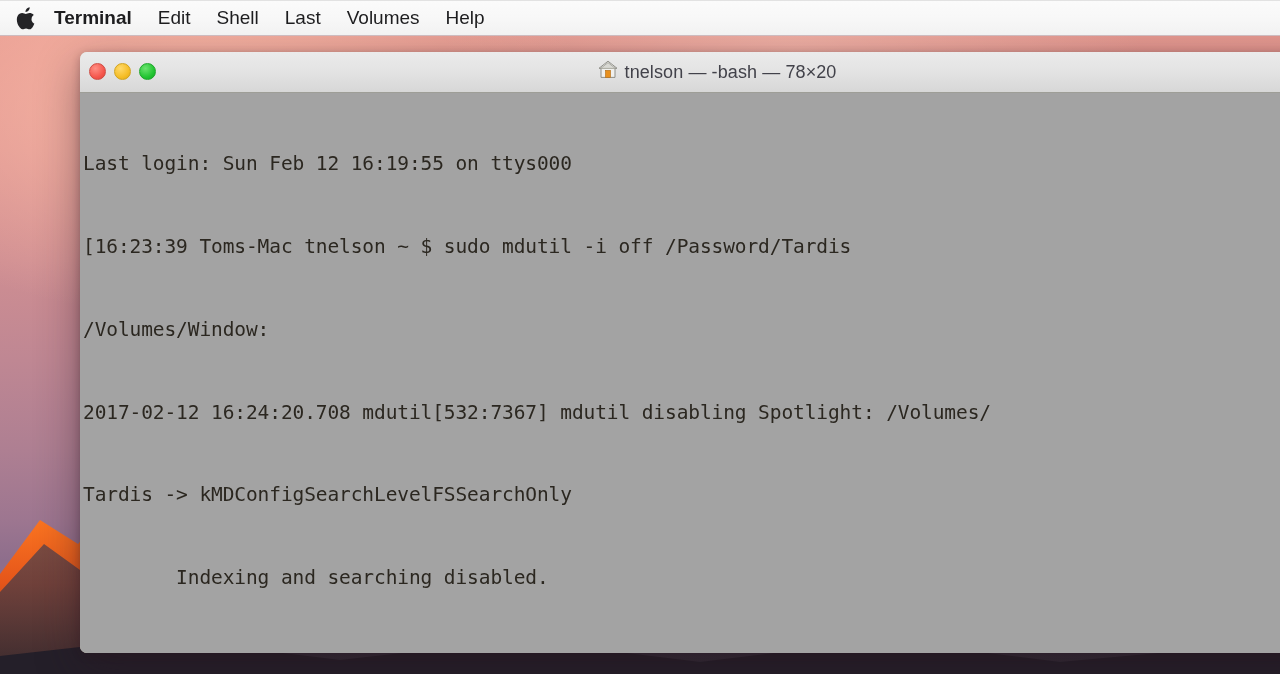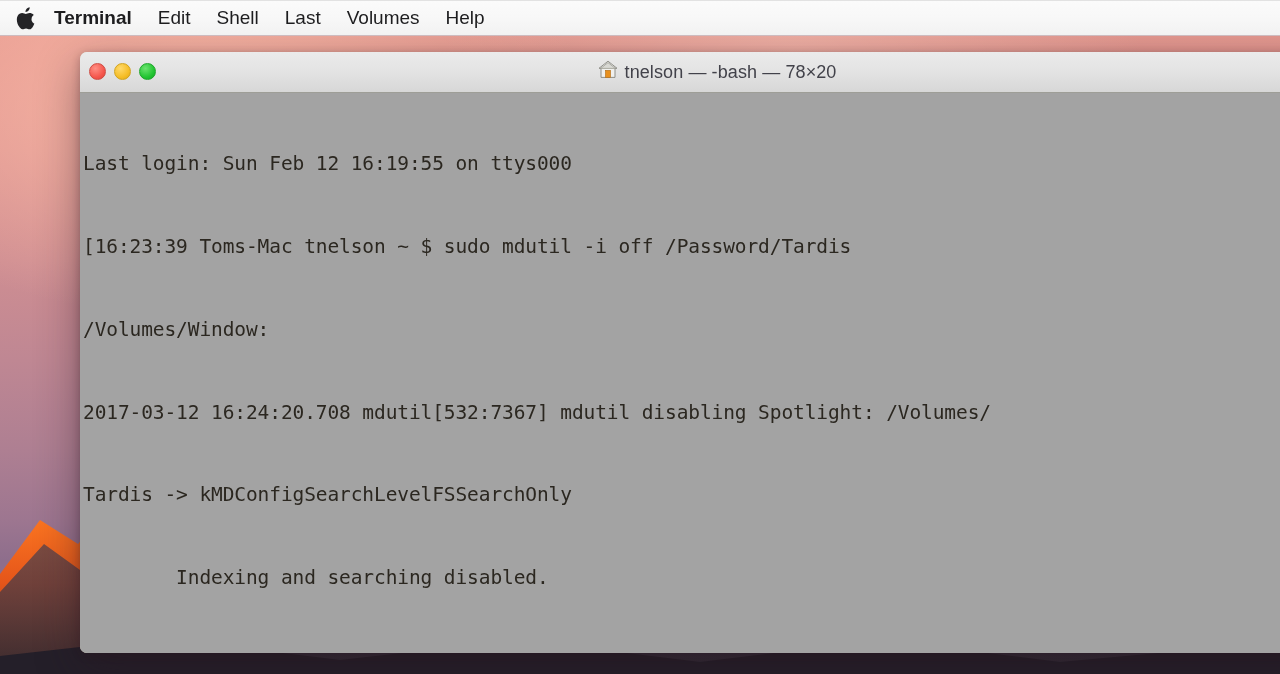--- a/index.html
+++ b/index.html
@@ -282,21 +282,21 @@
         </span>
         <span>tnelson — -bash — 78×20</span>
       </div>
     </div>
 
     <div id="terminal-body">
       <div id="terminal-text">
         <div class="tline"><span>Last login: Sun Feb 12 16:19:55 on ttys000</span><span class="bracket-right"></span></div>
         <div class="tline"><span>[16:23:39 Toms-Mac tnelson ~ $ sudo mdutil -i off /Password/Tardis</span><span class="bracket-right">]</span></div>
         <div class="tline"><span>/Volumes/Window:</span><span class="bracket-right"></span></div>
-        <div class="tline"><span>2017-03-12 16:24:20.708 mdutil[532:7367] mdutil disabling Spotlight: /Volumes/</span><span class="bracket-right"></span></div>
+        <div class="tline"><span>2017-02-12 16:24:20.708 mdutil[532:7367] mdutil disabling Spotlight: /Volumes/</span><span class="bracket-right"></span></div>
         <div class="tline"><span>Tardis -&gt; kMDConfigSearchLevelFSSearchOnly</span><span class="bracket-right"></span></div>
         <div class="tline"><span>        Indexing and searching disabled.</span><span class="bracket-right"></span></div>
         
       </div>
 
       <div id="terminal-scrollbar">
         <div id="scroll-thumb">
           <span class="bars"></span>
         </div>
       </div>

